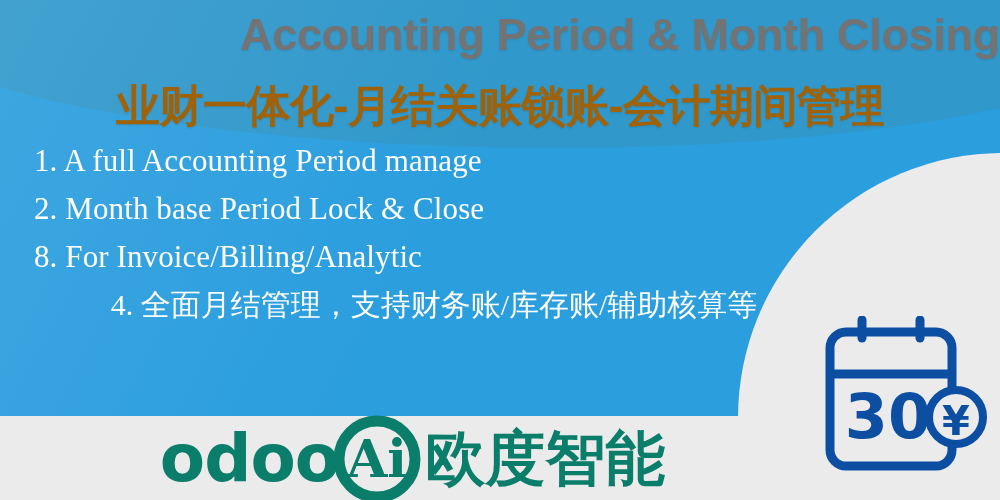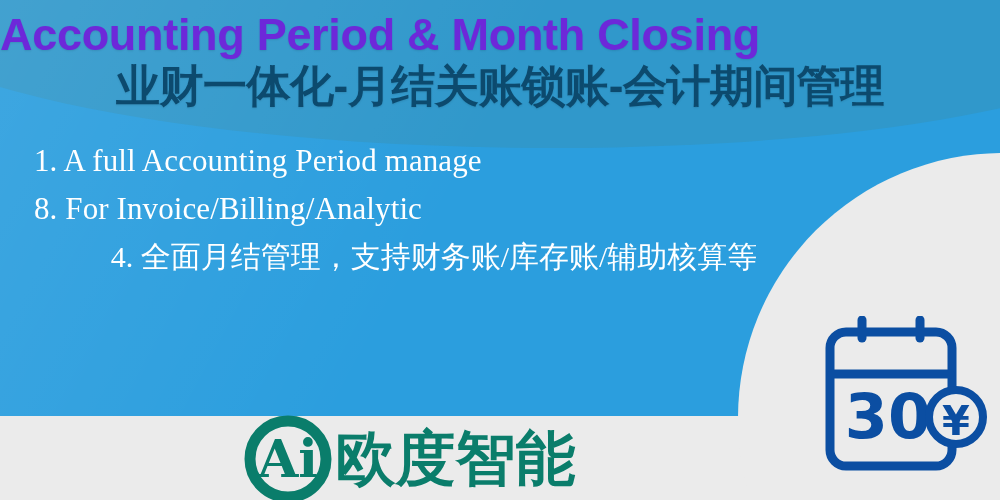--- a/index.html
+++ b/index.html
@@ -64,36 +64,36 @@
     background: linear-gradient(118deg, rgba(255,255,255,0.09) 0%, rgba(255,255,255,0.00) 46%);
     pointer-events: none;
   }
 
   
   .headline {
     position: absolute;
     left: 0;
     top: 6px;
     width: 1000px;
-    text-align: left;
-    color: #6d28d9;
+    text-align: right;
+    color: #737373;
     font-weight: bold;
     font-size: 45px;
     line-height: 57px;
     letter-spacing: -0.3px;
     white-space: nowrap;
     text-shadow: 0 1px 2px rgba(0,0,0,0.10);
   }
   .subhead {
     position: absolute;
     left: 0;
-    top: 58px;
+    top: 78px;
     width: 1000px;
     text-align: center;
-    color: #0c4a6e;
+    color: #a16207;
     font-weight: bold;
     font-size: 44px;
     line-height: 56px;
     letter-spacing: -0.5px;
     white-space: nowrap;
     text-shadow: 0 1px 2px rgba(0,0,0,0.10);
   }
 
   
   .features {
@@ -173,20 +173,21 @@
   <div class="blue-panel"></div>
   <div class="grey-disc"></div>
   <div class="header-band"></div>
   <div class="sheen"></div>
 
   <div class="headline">Accounting Period &amp; Month Closing</div>
   <div class="subhead">业财一体化-月结关账锁账-会计期间管理</div>
 
   <div class="features">
     <div class="feature-line">1. A full Accounting Period manage</div>
+    <div class="feature-line">2. Month base Period Lock &amp; Close</div>
     <div class="feature-line">8. For Invoice/Billing/Analytic</div>
     <div class="feature-line cjk">4. 全面月结管理，支持财务账/库存账/辅助核算等</div>
   </div>
 
   <div class="calendar-icon">
     <svg viewBox="0 0 176 170" width="176" height="170" aria-hidden="true">
       <g fill="none" stroke="#0b4ea2" stroke-width="9" stroke-linecap="round" stroke-linejoin="round">
 
         <line x1="46" y1="4" x2="46" y2="22"></line>
         <line x1="104" y1="4" x2="104" y2="22"></line>
@@ -198,20 +199,21 @@
 
       <text x="72" y="122" fill="#0b4ea2" font-family="'DejaVu Sans','Liberation Sans',sans-serif" font-size="62" font-weight="bold" text-anchor="middle">30</text>
 
       <circle cx="140" cy="101" r="27" fill="#ebebeb" stroke="#0b4ea2" stroke-width="8"></circle>
       <text x="140" y="119" fill="#0b4ea2" font-family="'DejaVu Sans','Liberation Sans',sans-serif" font-size="40" font-weight="bold" text-anchor="middle">¥</text>
     </svg>
   </div>
 
   <div class="logo">
     <div class="logo-inner">
+      <span class="logo-word">odoo</span>
       <svg class="logo-ai" viewBox="0 0 88 88" aria-hidden="true">
         <circle cx="44" cy="44" r="38" fill="none" stroke="#0a7d6b" stroke-width="11"></circle>
         <text x="44" y="62" fill="#0a7d6b" font-family="'DejaVu Serif','Liberation Serif',serif" font-size="52" font-weight="bold" text-anchor="middle">Ai</text>
       </svg>
       <span class="logo-cn">欧度智能</span>
     </div>
   </div>
 
 </div>
 

